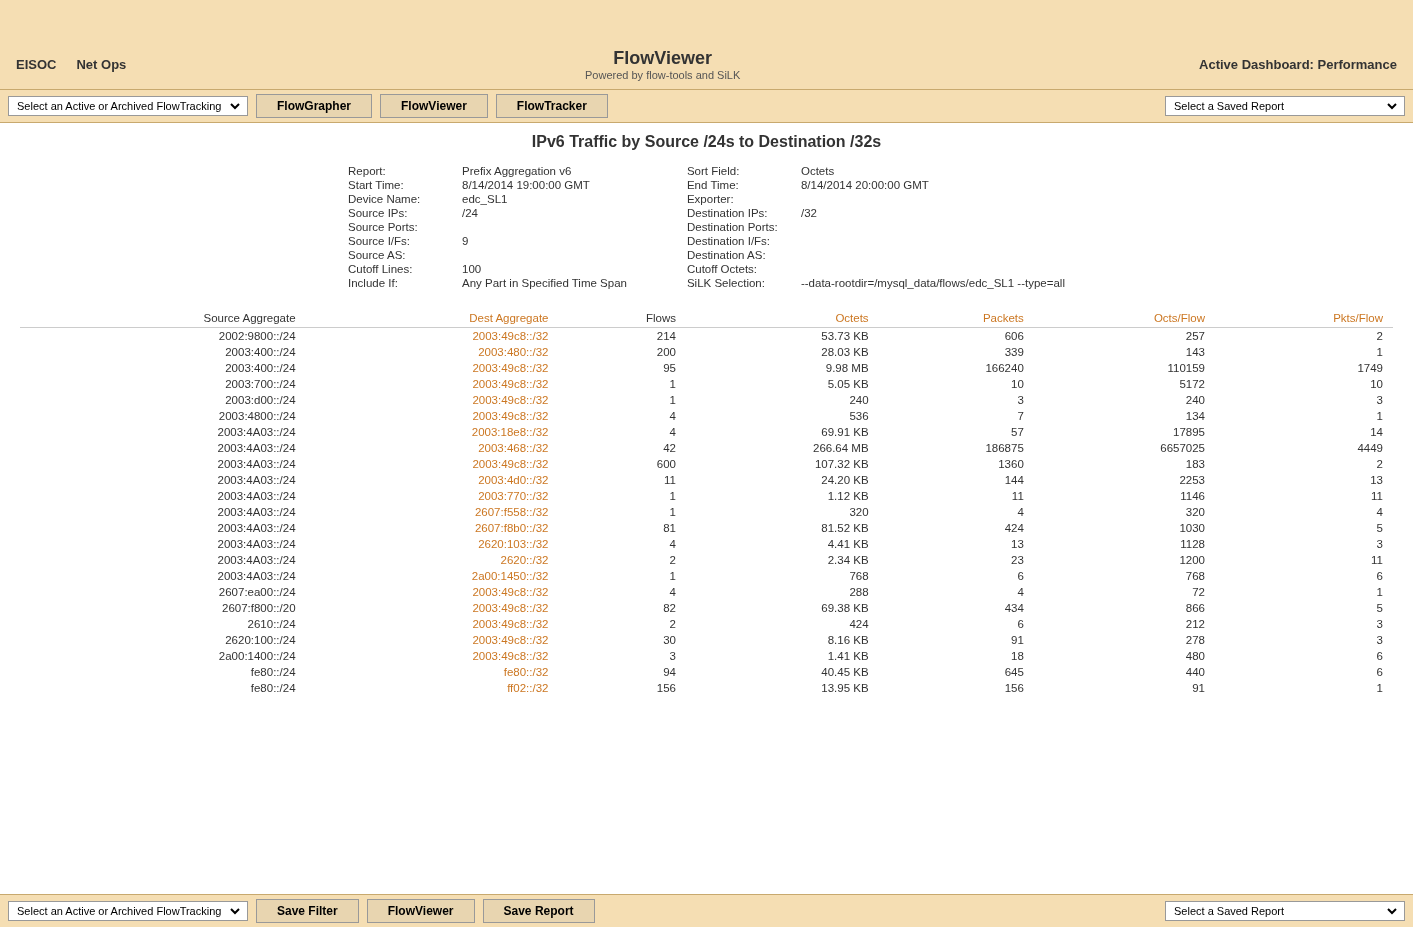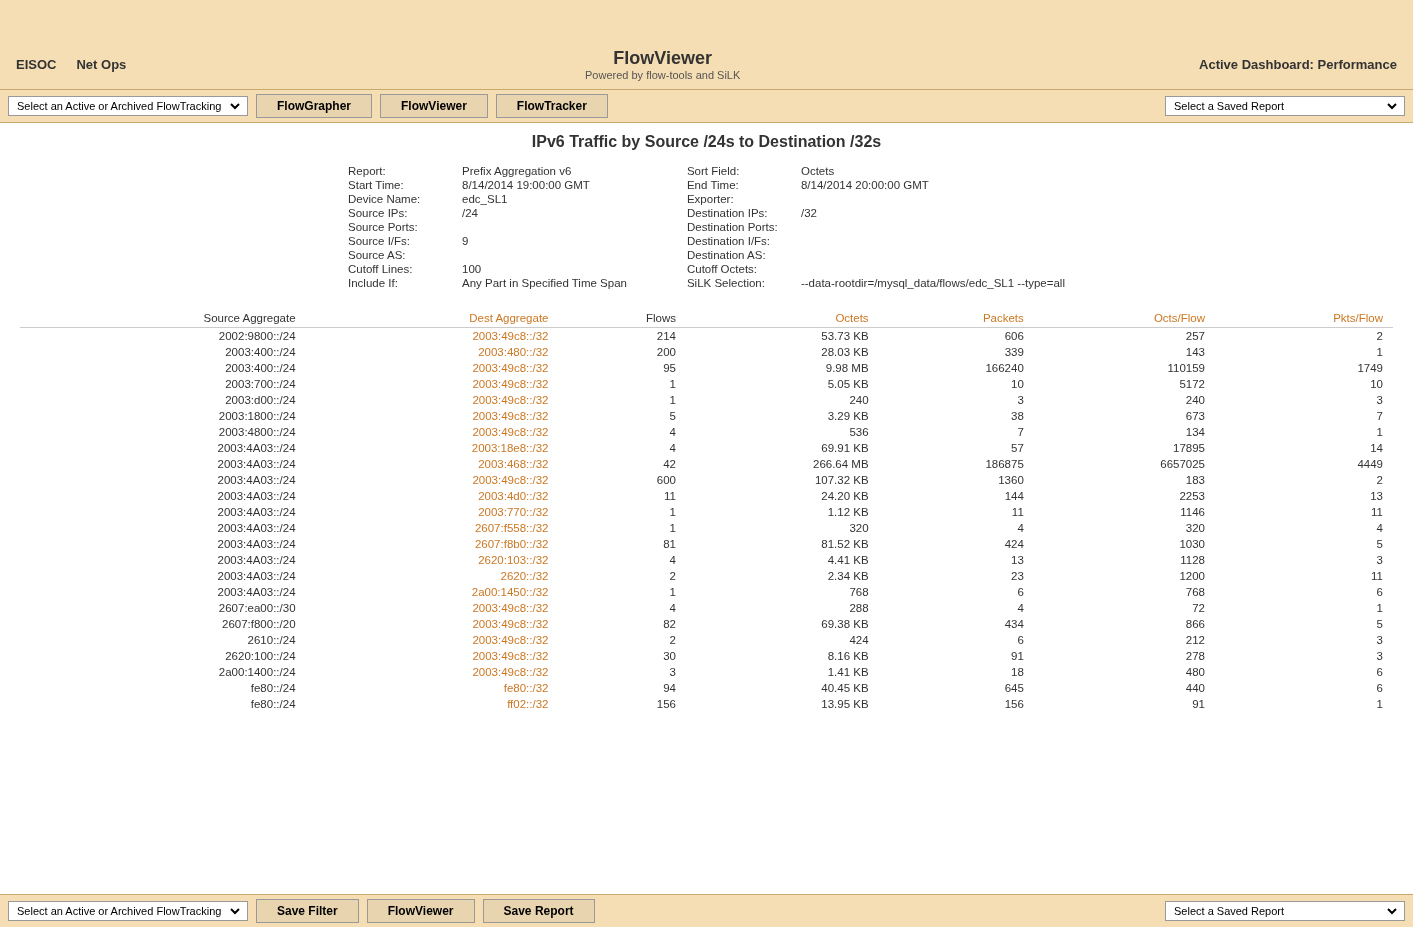--- a/index.html
+++ b/index.html
@@ -348,29 +348,20 @@
         <tr>
           <td class="src">2003:d00::/24</td>
           <td class="dest">2003:49c8::/32</td>
           <td>1</td>
           <td>240</td>
           <td>3</td>
           <td>240</td>
           <td>3</td>
         </tr>
         <tr>
-          <td class="src">2003:1800::/24</td>
-          <td class="dest">2003:49c8::/32</td>
-          <td>5</td>
-          <td>3.29 KB</td>
-          <td>38</td>
-          <td>673</td>
-          <td>7</td>
-        </tr>
-        <tr>
           <td class="src">2003:4800::/24</td>
           <td class="dest">2003:49c8::/32</td>
           <td>4</td>
           <td>536</td>
           <td>7</td>
           <td>134</td>
           <td>1</td>
         </tr>
         <tr>
           <td class="src">2003:4A03::/24</td>
@@ -456,21 +447,21 @@
         <tr>
           <td class="src">2003:4A03::/24</td>
           <td class="dest">2a00:1450::/32</td>
           <td>1</td>
           <td>768</td>
           <td>6</td>
           <td>768</td>
           <td>6</td>
         </tr>
         <tr>
-          <td class="src">2607:ea00::/30</td>
+          <td class="src">2607:ea00::/24</td>
           <td class="dest">2003:49c8::/32</td>
           <td>4</td>
           <td>288</td>
           <td>4</td>
           <td>72</td>
           <td>1</td>
         </tr>
         <tr>
           <td class="src">2607:f800::/20</td>
           <td class="dest">2003:49c8::/32</td>

